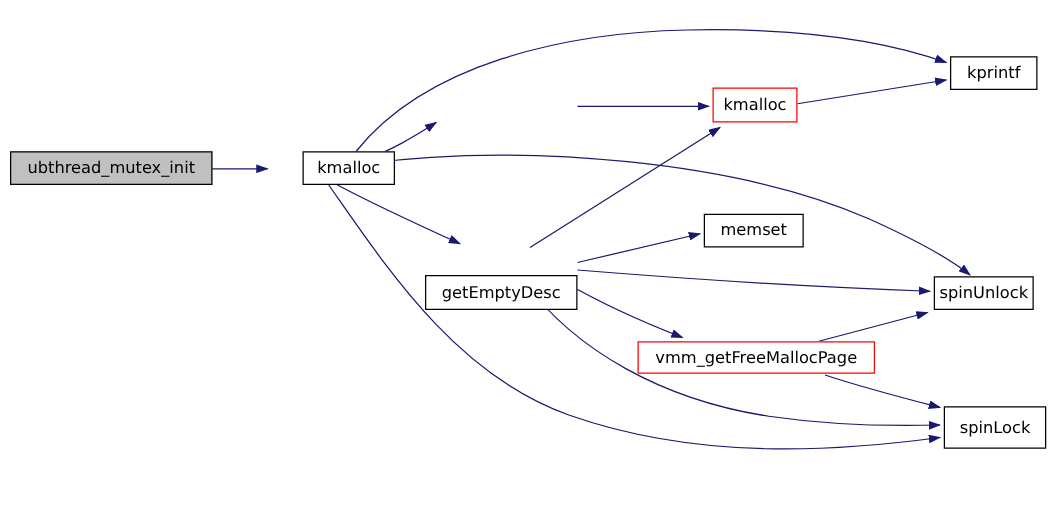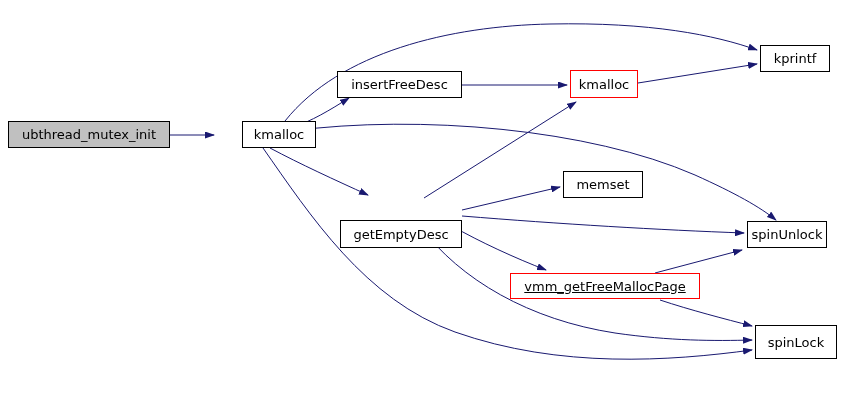--- a/index.html
+++ b/index.html
@@ -74,29 +74,28 @@
     <path class="edge" d="M452,226 C480,242 515,258 546,270" marker-end="url(#arrow)"></path>
     <path class="edge" d="M420,226 C460,280 530,320 615,333 C670,341 715,341 752,340" marker-end="url(#arrow)"></path>
     <path class="edge" d="M655,273 L742,250" marker-end="url(#arrow)"></path>
     <path class="edge" d="M660,300 C690,310 725,319 752,326" marker-end="url(#arrow)"></path>
   </svg>
 
   <div class="node root" style="left:8px; top:121px; width:162px; height:27px;">ubthread_mutex_init</div>
 
   <div class="node" style="left:217px; top:121px; width:74px; height:27px;margin-left:25px;">kmalloc</div>
 
-  <div class="node" style="left:337px; top:71px; width:125px; height:27px;">insertFreeDesc</div>
 
   <div class="node highlight" style="left:570px; top:70px; width:68px; height:28px;">kmalloc</div>
 
   <div class="node" style="left:760px; top:45px; width:70px; height:27px;">kprintf</div>
 
   <div class="node" style="left:340px; top:198px; width:122px; height:28px;margin-top:22px;">getEmptyDesc</div>
 
   <div class="node" style="left:563px; top:171px; width:80px; height:27px;">memset</div>
 
   <div class="node" style="left:747px; top:221px; width:80px; height:27px;">spinUnlock</div>
 
-  <div class="node highlight" style="left:510px; top:273px; width:190px; height:26px;text-decoration:underline;">vmm_getFreeMallocPage</div>
+  <div class="node highlight" style="left:510px; top:273px; width:190px; height:26px;">vmm_getFreeMallocPage</div>
 
   <div class="node" style="left:755px; top:325px; width:82px; height:34px;">spinLock</div>
 
 </div>
 
 </body></html>

